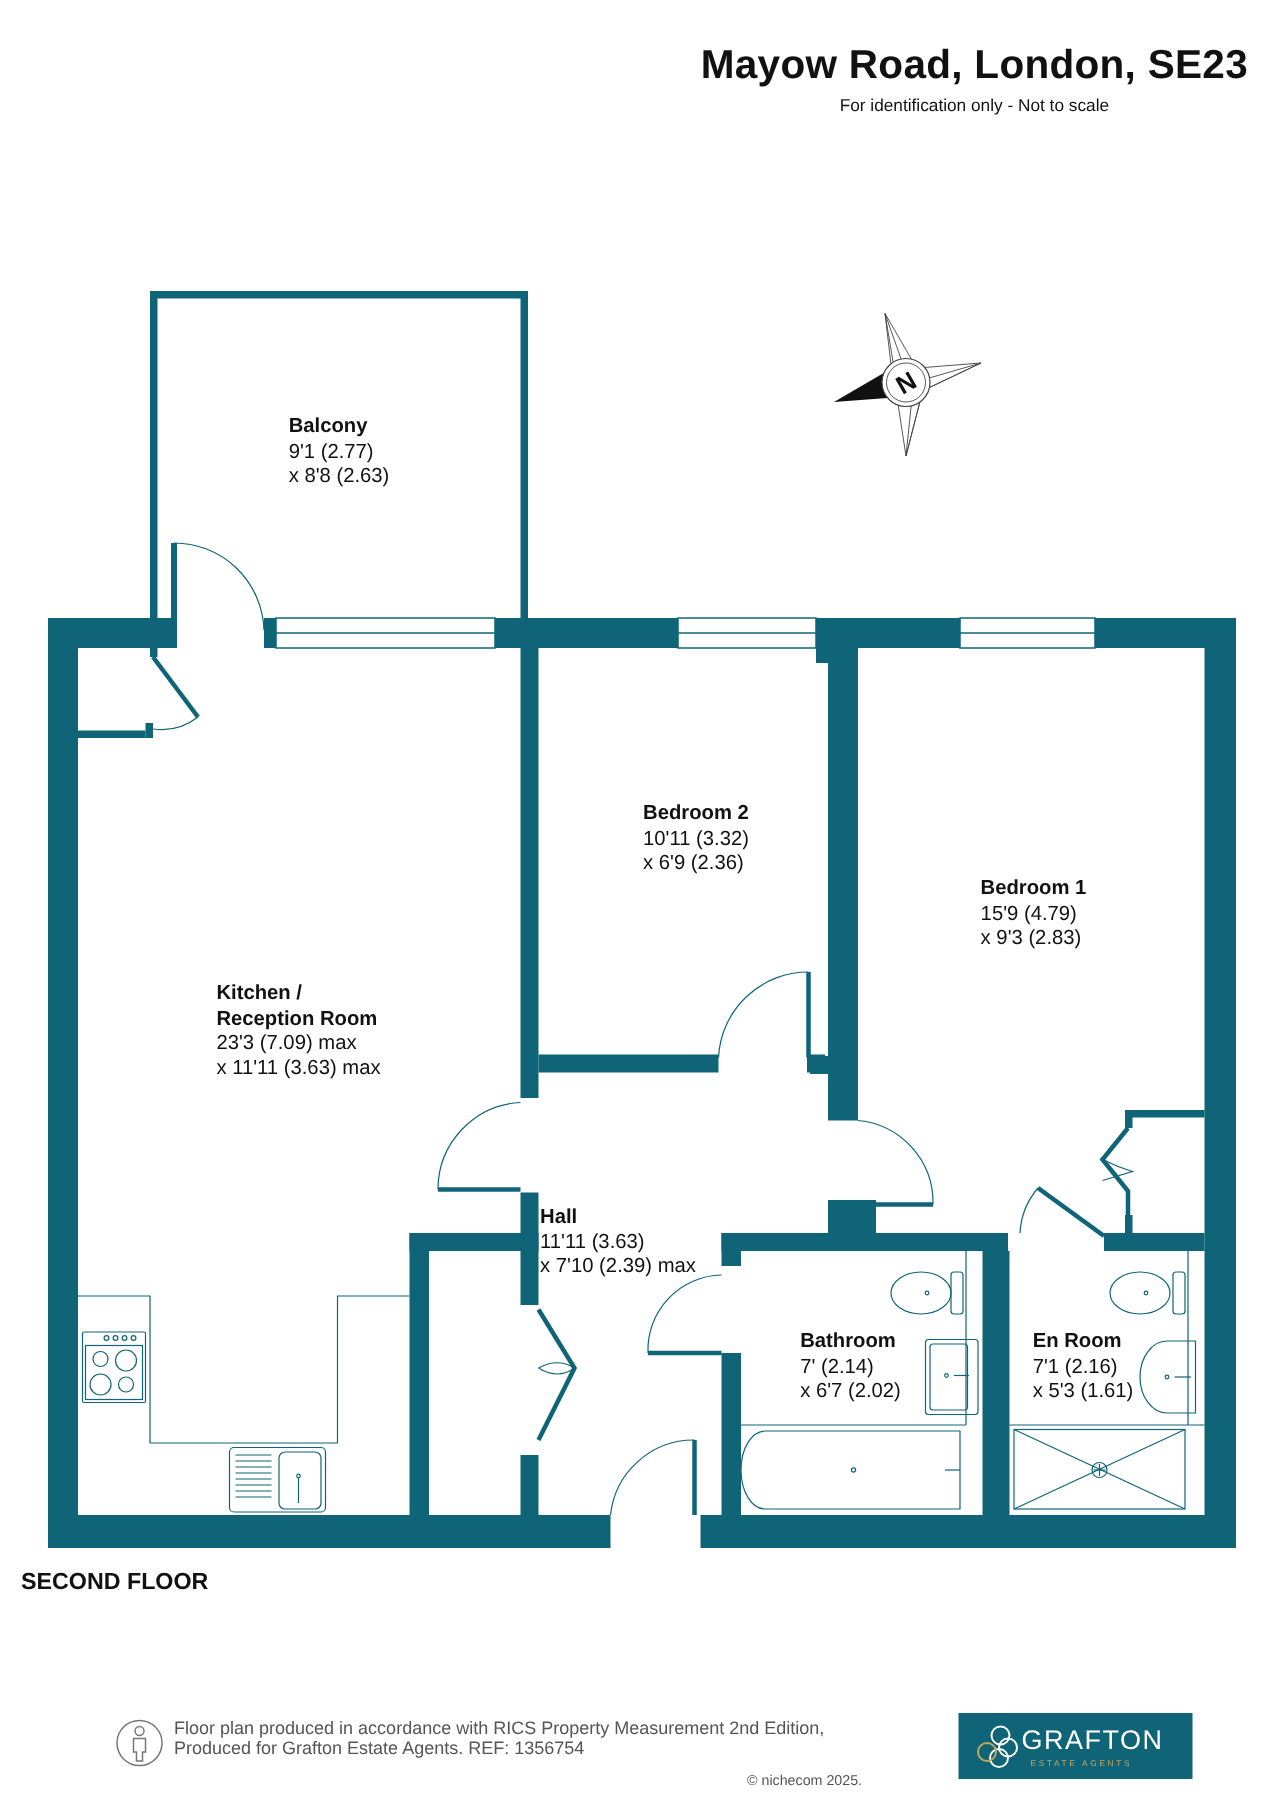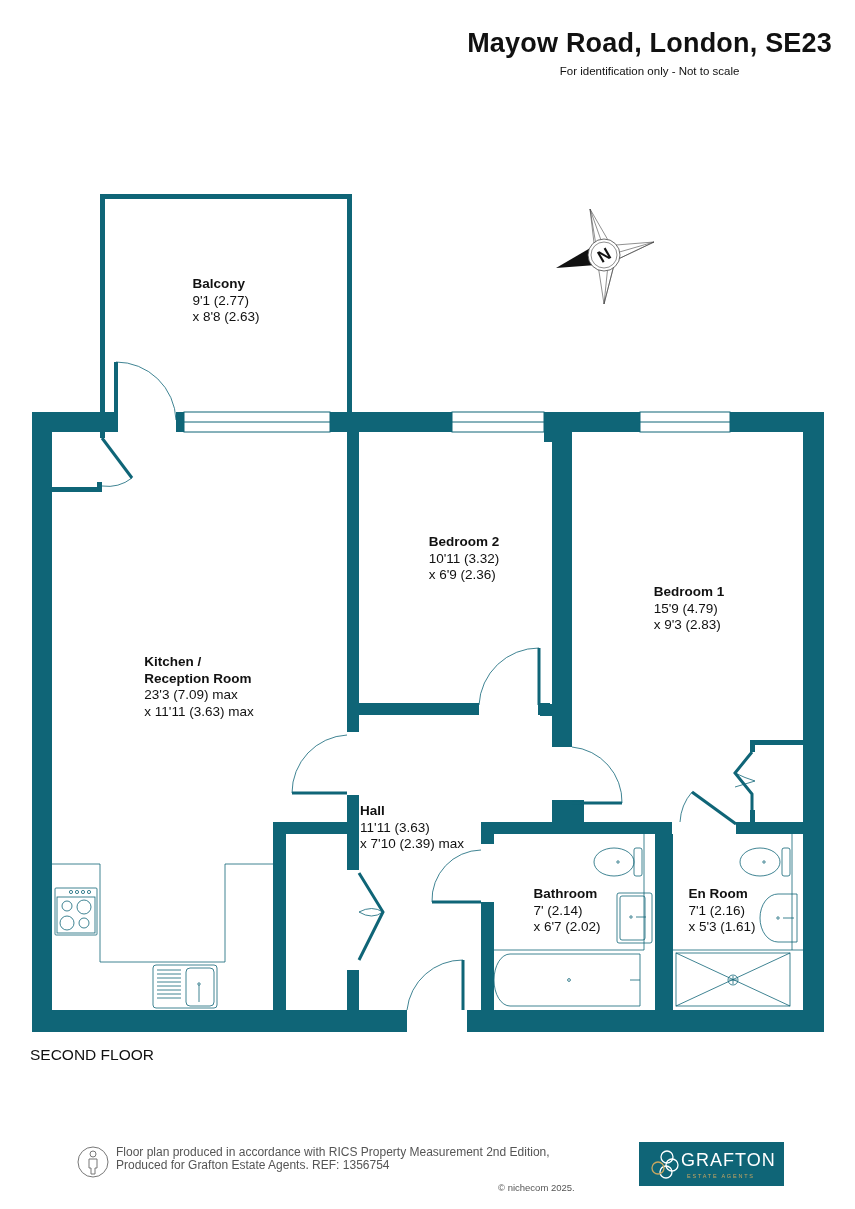--- a/index.html
+++ b/index.html
@@ -5,25 +5,25 @@
     html, body { margin: 0; padding: 0; background: #ffffff; }
     body { width: 855px; height: 1209px; position: relative; overflow: hidden;
            font-family: "Liberation Sans", sans-serif; color: #111; }
     .header { position: absolute; right: 23px; top: 27px; text-align: center; }
     .title { font-size: 27px; font-weight: bold; letter-spacing: 0.2px; color: #111; line-height: 32px; }
     .area { font-size: 16.5px; color: #111; margin-top: 7px; line-height: 20px; }
     .note { font-size: 11.5px; color: #111; margin-top: 5px; line-height: 14px; }
     .plan { position: absolute; left: 0; top: 0; }
     .room-label { position: absolute; font-size: 13.5px; line-height: 16.5px; color: #111; transform: translateX(-50%); white-space: nowrap; }
     .room-label .name { font-weight: bold; }
-    .floor-label { position: absolute; left: 30px; top: 1046px; font-size: 15.5px; font-weight: normal; color: #111; }
+    .floor-label { position: absolute; left: 14px; top: 1046px; font-size: 15.5px; font-weight: bold; color: #111; }
     .footer-icon { position: absolute; left: 77px; top: 1145px; }
     .footer-text { position: absolute; left: 116px; top: 1146px; font-size: 12px; line-height: 12.5px; color: #555; }
     .footer-copy { position: absolute; left: 498px; top: 1158px; font-size: 9.5px; color: #555; margin-top: 24px; }
-    .logo { position: absolute; left: 639px; top: 1142px; width: 145px; height: 44px; background: #0f6577; }
+    .logo { position: absolute; left: 639px; top: 1142px; width: 156px; height: 44px; background: #0f6577; }
     .logo-name { position: absolute; left: 42px; top: 8px; font-size: 18px; color: #ffffff; letter-spacing: 1px; }
     .logo-sub { position: absolute; left: 48px; top: 31px; font-size: 5.5px; color: #c8a660; letter-spacing: 1.8px; }
   </style>
 </head>
 <body>
 
 <div class="header">
   <div class="title">Mayow Road, London, SE23</div>
   <div class="note">For identification only - Not to scale</div>
 </div>

